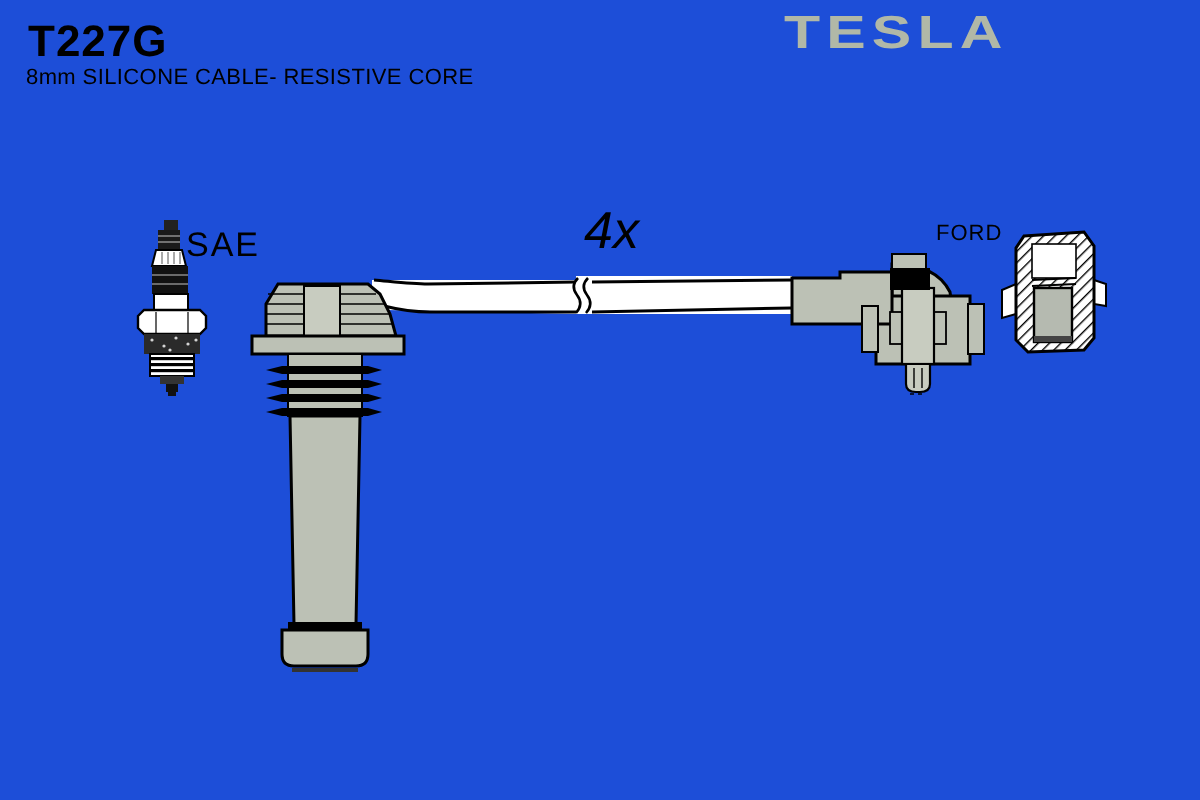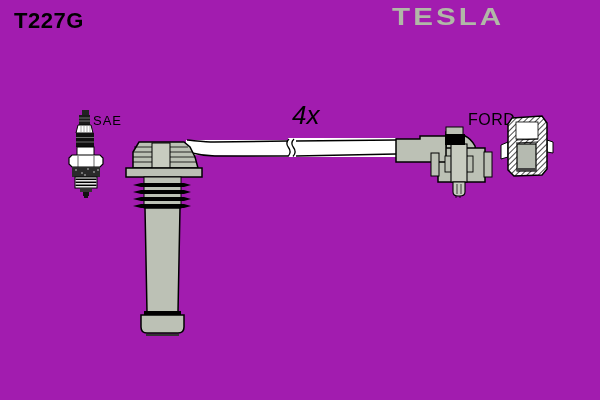--- a/index.html
+++ b/index.html
@@ -1,40 +1,41 @@
 <!DOCTYPE html>
 <html style="--brand-color: #b1b8a7; --part-gray: #bcc1b5; --part-gray-light: #c8ccc0;"><head>
 <meta charset="utf-8">
 <style>
   html,body{margin:0;padding:0;}
   #canvas{
-    position:relative;width:600px;height:400px;background:#a21caf;
+    position:relative;width:600px;height:400px;background:#1d4ed8;
     font-family:"Liberation Sans", sans-serif;overflow:hidden;
   }
   .abs{position:absolute;}
   #part-number{left:14px;top:8px;font-size:22px;font-weight:bold;color:#000;letter-spacing:0.5px;}
   #description{left:13px;top:33px;font-size:11px;color:#000;letter-spacing:0.2px;}
   #brand-logo{
     left:392px;top:4px;font-size:29px;font-weight:900;color:var(--brand-color,#b1b8a7);
     letter-spacing:3px;transform:scaleY(0.8) scaleX(1.02);transform-origin:left top;
   }
   #qty-label{left:292px;top:100px;font-size:26px;color:#000;font-style:italic;}
-  #sae-label{left:93px;top:113px;font-size:13px;color:#000;letter-spacing:1px;}
-  #ford-label{left:468px;top:111px;font-size:16px;color:#000;letter-spacing:0.5px;}
+  #sae-label{left:93px;top:113px;font-size:17px;color:#000;letter-spacing:1px;}
+  #ford-label{left:468px;top:111px;font-size:11px;color:#000;letter-spacing:0.5px;}
   svg{position:absolute;left:0;top:0;}
   .g-fill{fill:var(--part-gray,#bcc1b5);}
   .gl-fill{fill:var(--part-gray-light,#c8ccc0);}
   .ln{stroke:#000;fill:none;}
 </style>
 </head>
 <body>
 
 <div id="canvas">
 
   <div class="abs" id="part-number">T227G</div>
+  <div class="abs" id="description">8mm SILICONE CABLE- RESISTIVE CORE</div>
   <div class="abs" id="brand-logo">TESLA</div>
   <div class="abs" id="qty-label">4x</div>
   <div class="abs" id="sae-label">SAE</div>
   <div class="abs" id="ford-label">FORD</div>
 
   <svg width="600" height="400" viewBox="0 0 600 400">
     <defs>
       <pattern id="hatch" width="4" height="4" patternUnits="userSpaceOnUse" patternTransform="rotate(45)">
         <rect width="4" height="4" fill="#ffffff"></rect>
         <line x1="0" y1="0" x2="0" y2="4" stroke="#000" stroke-width="1.4"></line>

